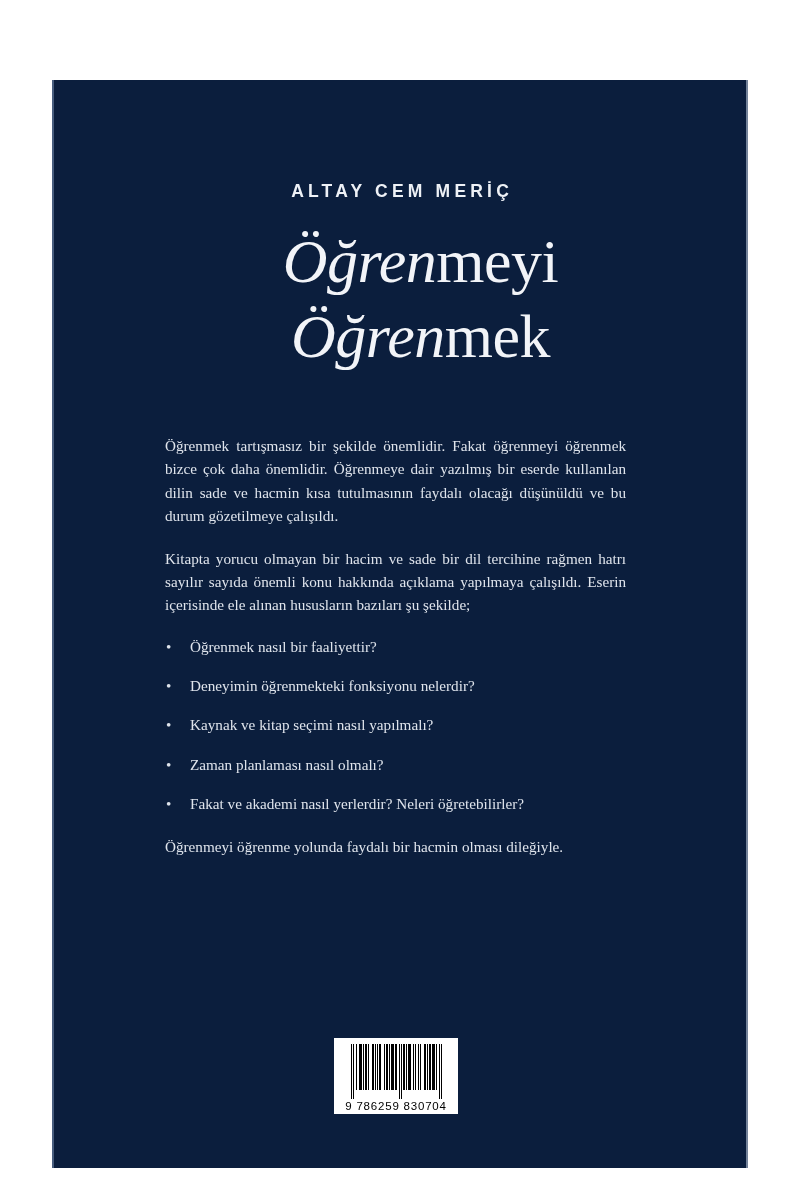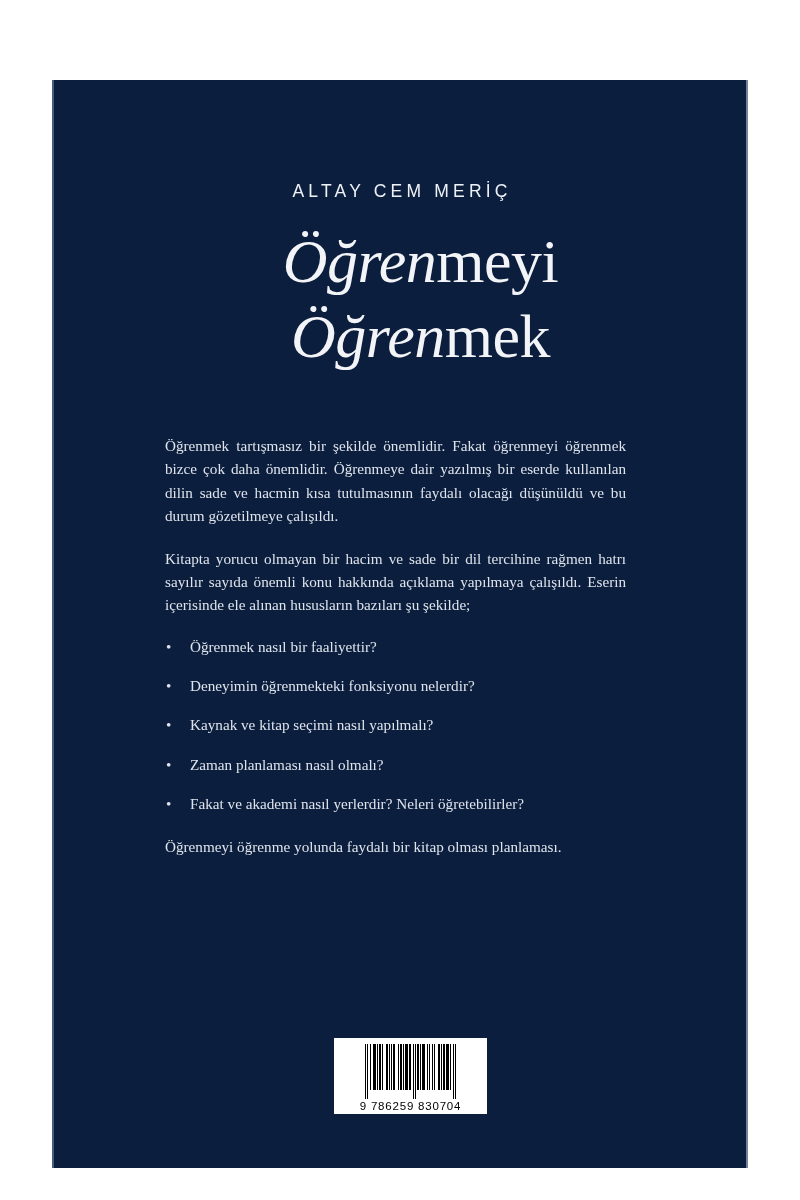--- a/index.html
+++ b/index.html
@@ -47,21 +47,21 @@
   }
 
   
   .author {
     position: absolute;
     left: 0;
     right: 0;
     top: 101px;
     text-align: center;
     font-family: "Liberation Sans", "DejaVu Sans", sans-serif;
-    font-weight: normal;
+    font-weight: bold;
     font-size: 17.5px;
     letter-spacing: 4.2px;
     color: #eef1f6;
     text-indent: 4.2px;
   }
 
   
   .title {
     position: absolute;
     left: 0;
@@ -127,21 +127,21 @@
     color: #dfe4ec;
     font-size: 15.2px;
     line-height: 1.5;
   }
 
   
   .barcode-box {
     position: absolute;
     left: 282px;  
     top: 958px;   
-    width: 153px;
+    width: 124px;
     height: 76px;
     background: #ffffff;
     box-sizing: border-box;
     padding: 6px 7px 3px 7px;
   }
   .bars {
     height: 46px;
     display: flex;
     align-items: stretch;
     justify-content: center;
@@ -189,21 +189,21 @@
     <p class="para">Kitapta yorucu olmayan bir hacim ve sade bir dil tercihine rağmen hatrı sayılır sayıda önemli konu hakkında açıklama yapılmaya çalışıldı. Eserin içerisinde ele alınan hususların bazıları şu şekilde;</p>
 
     <ul class="bullets">
       <li><span class="dot">•</span><span>Öğrenmek nasıl bir faaliyettir?</span></li>
       <li><span class="dot">•</span><span>Deneyimin öğrenmekteki fonksiyonu nelerdir?</span></li>
       <li><span class="dot">•</span><span>Kaynak ve kitap seçimi nasıl yapılmalı?</span></li>
       <li><span class="dot">•</span><span>Zaman planlaması nasıl olmalı?</span></li>
       <li><span class="dot">•</span><span>Fakat ve akademi nasıl yerlerdir? Neleri öğretebilirler?</span></li>
     </ul>
 
-    <p class="para">Öğrenmeyi öğrenme yolunda faydalı bir kitap olması planlaması.</p>
+    <p class="para">Öğrenmeyi öğrenme yolunda faydalı bir hacmin olması dileğiyle.</p>
   </div>
 
   <div class="barcode-box">
     <div class="bars" id="bars">
         <span class="w1 tall"></span>
         <span class="sp1"></span>
         <span class="w1 tall"></span>
         <span class="sp2"></span>
         <span class="w1"></span>
         <span class="sp2"></span>

